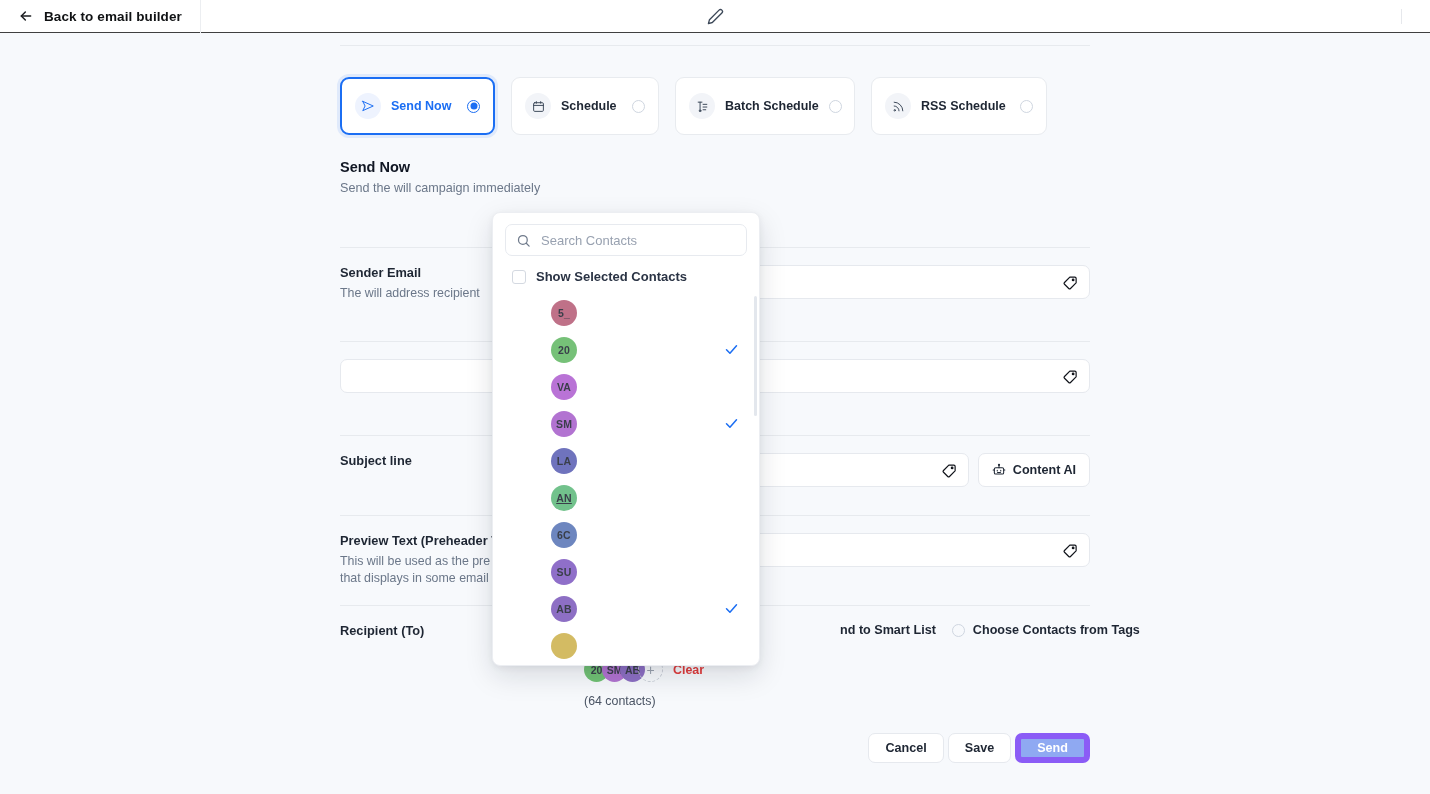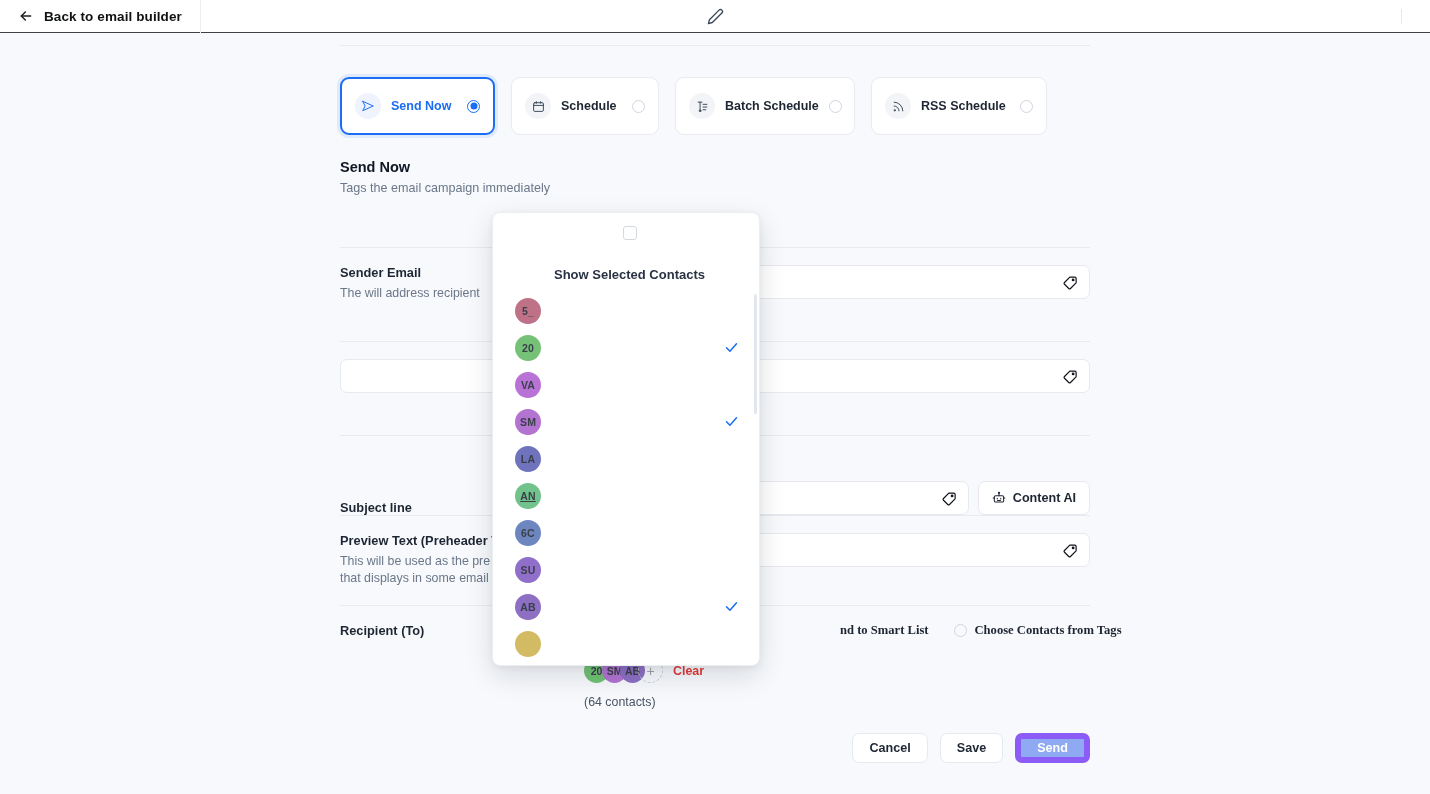--- a/index.html
+++ b/index.html
@@ -96,29 +96,29 @@
   }
   .ai-btn {
     height: 34px; background: #ffffff; border: 1px solid #e6e9ee; border-radius: 7px;
     display: flex; align-items: center; gap: 7px; padding: 0 13px;
     font-size: 12.6px; font-weight: 700; color: #1e2633; cursor: pointer;
     white-space: nowrap;
   }
 
   #row-sender-email { top: 214px; height: 80px; }
   #row-sender-name  { top: 308px; height: 80px; }
-  #row-subject      { top: 402px; height: 80px; align-items: flex-end; }
+  #row-subject      { top: 402px; height: 80px; }
   #row-preview      { top: 482px; height: 90px; }
   #row-recipient    { top: 572px; height: 140px; }
 
   #row-sender-email .inp { margin-left: 0; }
 
   
   .rec-field { flex: 1 1 auto; }
-  .rec-opts { display: flex; align-items: flex-start; gap: 9px; flex-wrap: nowrap; font-family: Liberation Serif, serif; }
+  .rec-opts { display: flex; align-items: flex-start; flex-wrap: nowrap; }
   .rec-opt { display: flex; align-items: center; gap: 8px; cursor: pointer; }
   .rec-opt-lbl { font-size: 12.6px; font-weight: 700; color: #1e2633; white-space: nowrap; }
   .radio-sm { width: 13px; height: 13px; border-radius: 50%; border: 1.4px solid #cfd6e0; flex:0 0 auto;}
   .chips-row { display: flex; align-items: center; gap: 10px; margin-top: 20px; margin-left: 6px; }
   .chip-stack { display: flex; align-items: center; }
   .chip {
     width: 25px; height: 25px; border-radius: 50%;
     display: flex; align-items: center; justify-content: center;
     font-size: 10.5px; font-weight: 700; color: #3a3f4a;
     margin-left: -7px; overflow: hidden;
@@ -127,21 +127,21 @@
   .chip-plus {
     width: 25px; height: 25px; border-radius: 50%;
     border: 1px dashed #c8cdd6; background: transparent;
     display: flex; align-items: center; justify-content: center;
     color: #9aa2af; font-size: 14px; margin-left: -7px; cursor: pointer;
   }
   .clear-link { font-size: 12.4px; font-weight: 700; color: #e03b3b; cursor: pointer; }
   .count-line { font-size: 12.4px; color: #4a5464; margin-top: 12px; margin-left: 6px; }
 
   
-  .footer { position: absolute; left: 340px; top: 700px; width: 750px; display: flex; justify-content: flex-end; gap: 12px; }
+  .footer { position: absolute; left: 340px; top: 700px; width: 750px; display: flex; justify-content: flex-end; gap: 4px; }
   .btn {
     height: 30px; border-radius: 7px; padding: 0 16px;
     display: flex; align-items: center; justify-content: center;
     font-size: 12.6px; font-weight: 700; cursor: pointer;
   }
   .btn-ghost { background: #ffffff; border: 1px solid #e6e9ee; color: #1e2633; }
   .btn-primary { background: #8fa9f2; border: 6px solid #8b5cf6; color: #ffffff; }
 
   
   .dropdown {
@@ -154,24 +154,24 @@
   .dd-search {
     height: 32px; border: 1px solid #e7eaef; border-radius: 7px;
     display: flex; align-items: center; gap: 8px; padding: 0 10px; background: #fff;
   }
   .dd-search svg { color: #6f7a8b; flex: 0 0 auto; }
   .dd-search input {
     border: none; outline: none; font-size: 13px; color: #1e2633;
     font-family: "Liberation Sans", sans-serif; width: 100%; background: transparent;
   }
   .dd-search input::placeholder { color: #98a1b0; }
-  .dd-check-row { display: flex; align-items: center; gap: 27px; padding: 13px 12px 0 19px; cursor: pointer; flex-direction: column; }
+  .dd-check-row { display: flex; align-items: center; gap: 10px; padding: 13px 12px 0 19px; cursor: pointer; }
   .cbox { width: 14px; height: 14px; border: 1.4px solid #d4d9e1; border-radius: 3px; background: #fff; flex: 0 0 auto; }
   .dd-check-lbl { font-size: 13px; font-weight: 700; color: #2a3344; }
-  .dd-list { margin-top: 10px; height: 382px; overflow: hidden; position: relative; }
+  .dd-list { margin-top: 10px; height: 382px; overflow: hidden; position: relative; padding-left: 36px; }
   .dd-item {
     height: 37px; display: flex; align-items: center;
     padding: 0 20px 0 22px; cursor: pointer;
   }
   .avatar {
     width: 26px; height: 26px; border-radius: 50%;
     display: flex; align-items: center; justify-content: center;
     font-size: 10.5px; font-weight: 700; color: #3a3f4a; flex: 0 0 auto;
     letter-spacing: .2px;
   }
@@ -260,21 +260,21 @@
               <circle cx="5" cy="19" r="1.3"></circle>
           </svg>
         </span>
         <span class="mode-label">RSS Schedule</span>
         <span class="radio"></span>
       </div>
     </div>
 
     <div class="sec">
       <div class="sec-title">Send Now</div>
-      <div class="sec-sub">Tags the email campaign immediately</div>
+      <div class="sec-sub">Send the will campaign immediately</div>
     </div>
 
     <div class="row" id="row-sender-email">
       <div class="row-label-wrap">
         <div class="row-label">Sender Email</div>
         <div class="row-desc">The will address recipient</div>
       </div>
       <div class="row-field">
         <div class="inp">
           <span class="tag-btn">
@@ -378,20 +378,31 @@
       </div>
     </div>
 
     <div class="footer">
       <div class="btn btn-ghost">Cancel</div>
       <div class="btn btn-ghost">Save</div>
       <div class="btn btn-primary">Send</div>
     </div>
 
     <div class="dropdown">
+      <div class="dd-search-wrap">
+        <div class="dd-search">
+          <span style="display:flex;">
+            <svg viewBox="0 0 24 24" fill="none" stroke="currentColor" stroke-width="2" stroke-linecap="round" stroke-linejoin="round" width="15" height="15">
+              <circle cx="11" cy="11" r="7"></circle>
+                <line x1="16.5" y1="16.5" x2="21" y2="21"></line>
+            </svg>
+          </span>
+          <input type="text" value="" placeholder="Search Contacts" style="">
+        </div>
+      </div>
 
       <div class="dd-check-row">
         <span class="cbox"></span>
         <span class="dd-check-lbl">Show Selected Contacts</span>
       </div>
 
       <div class="dd-list">
 
         <div class="dd-item">
           <span class="avatar" style="background:#bf7188;">5_</span>

